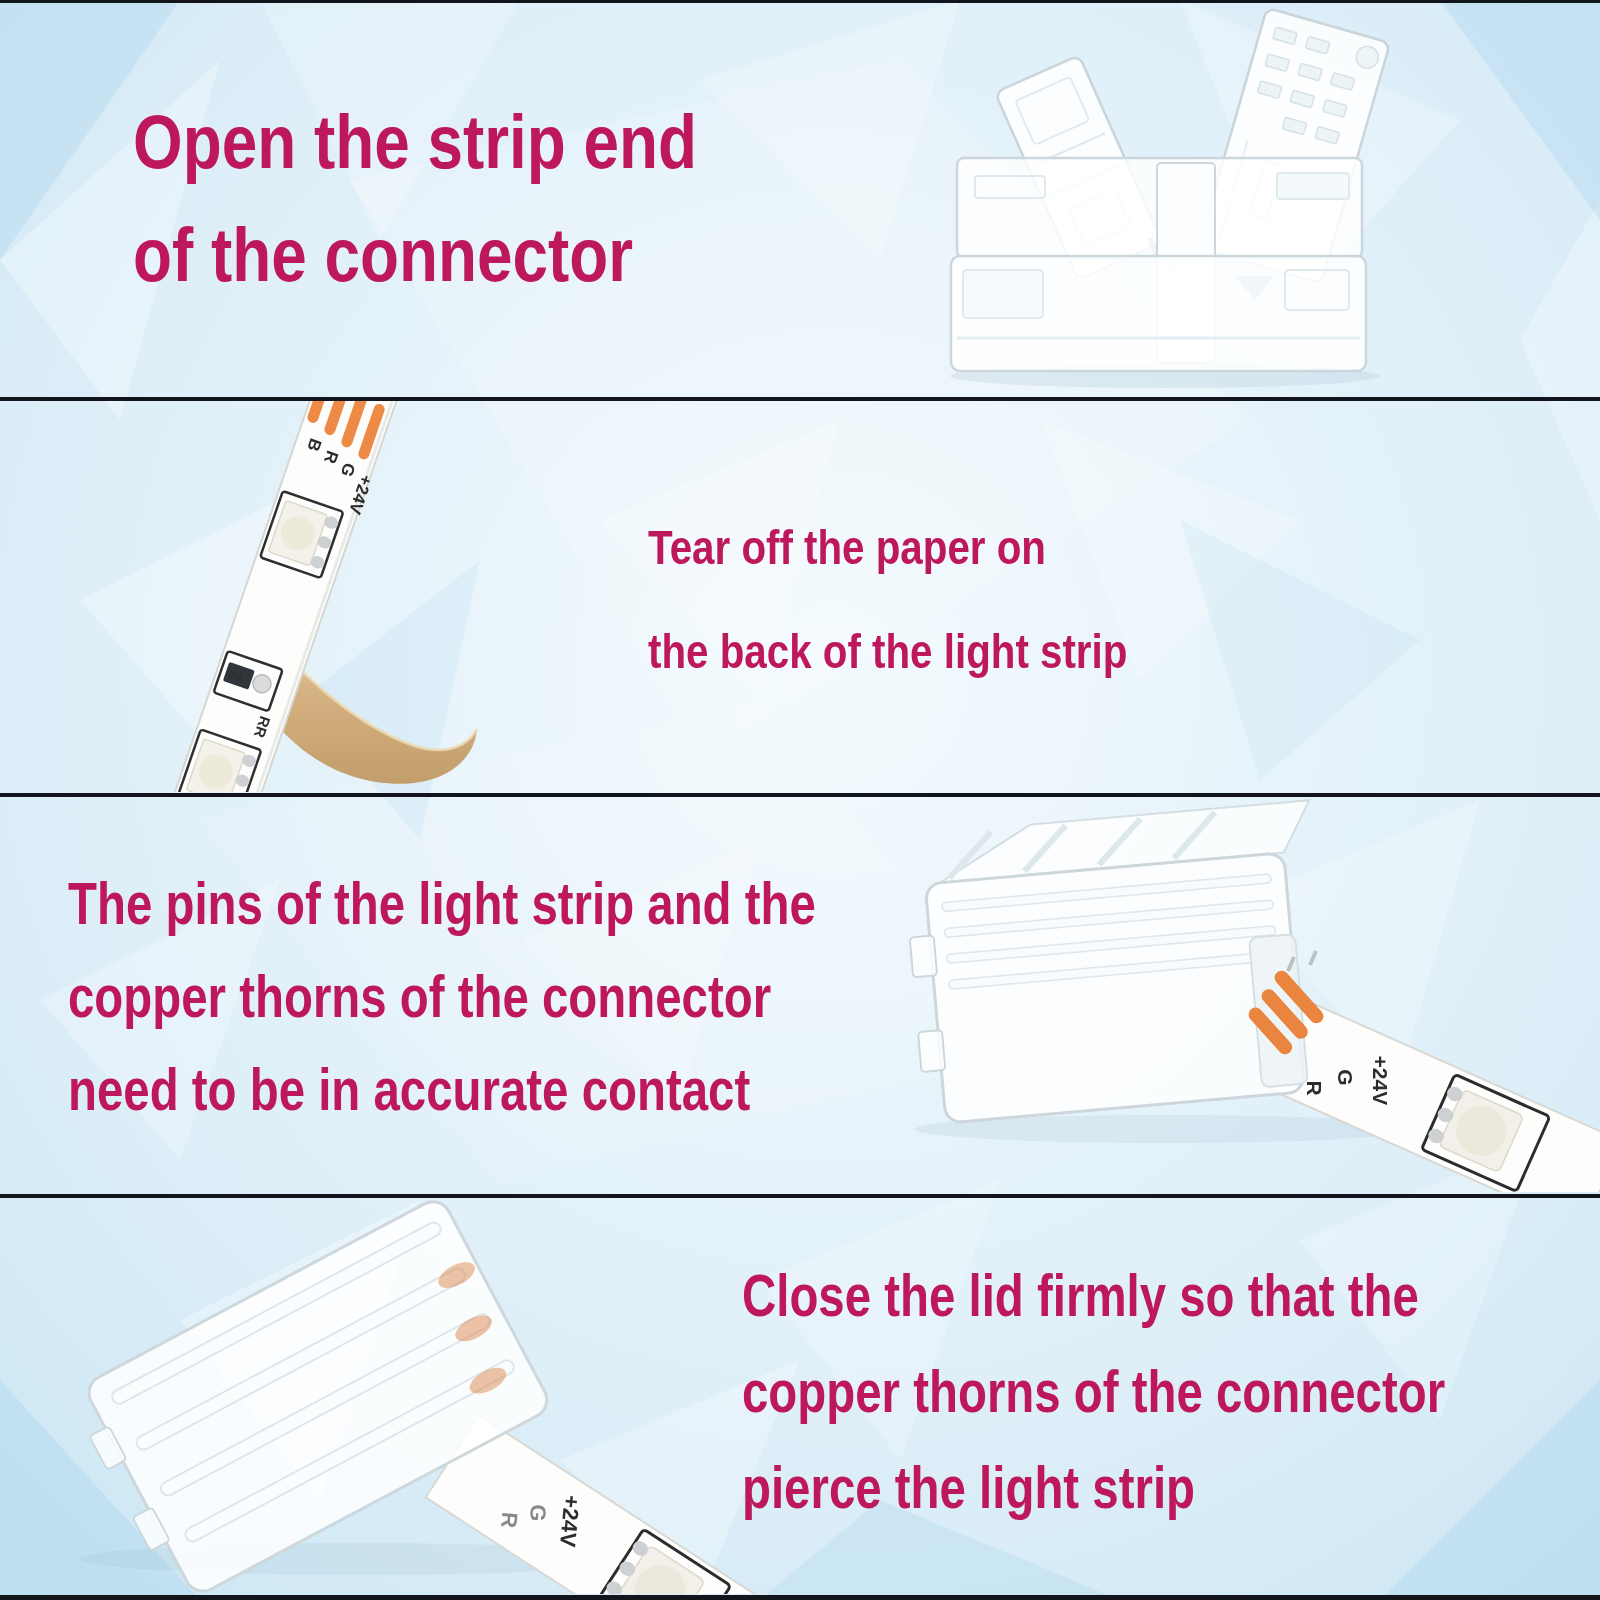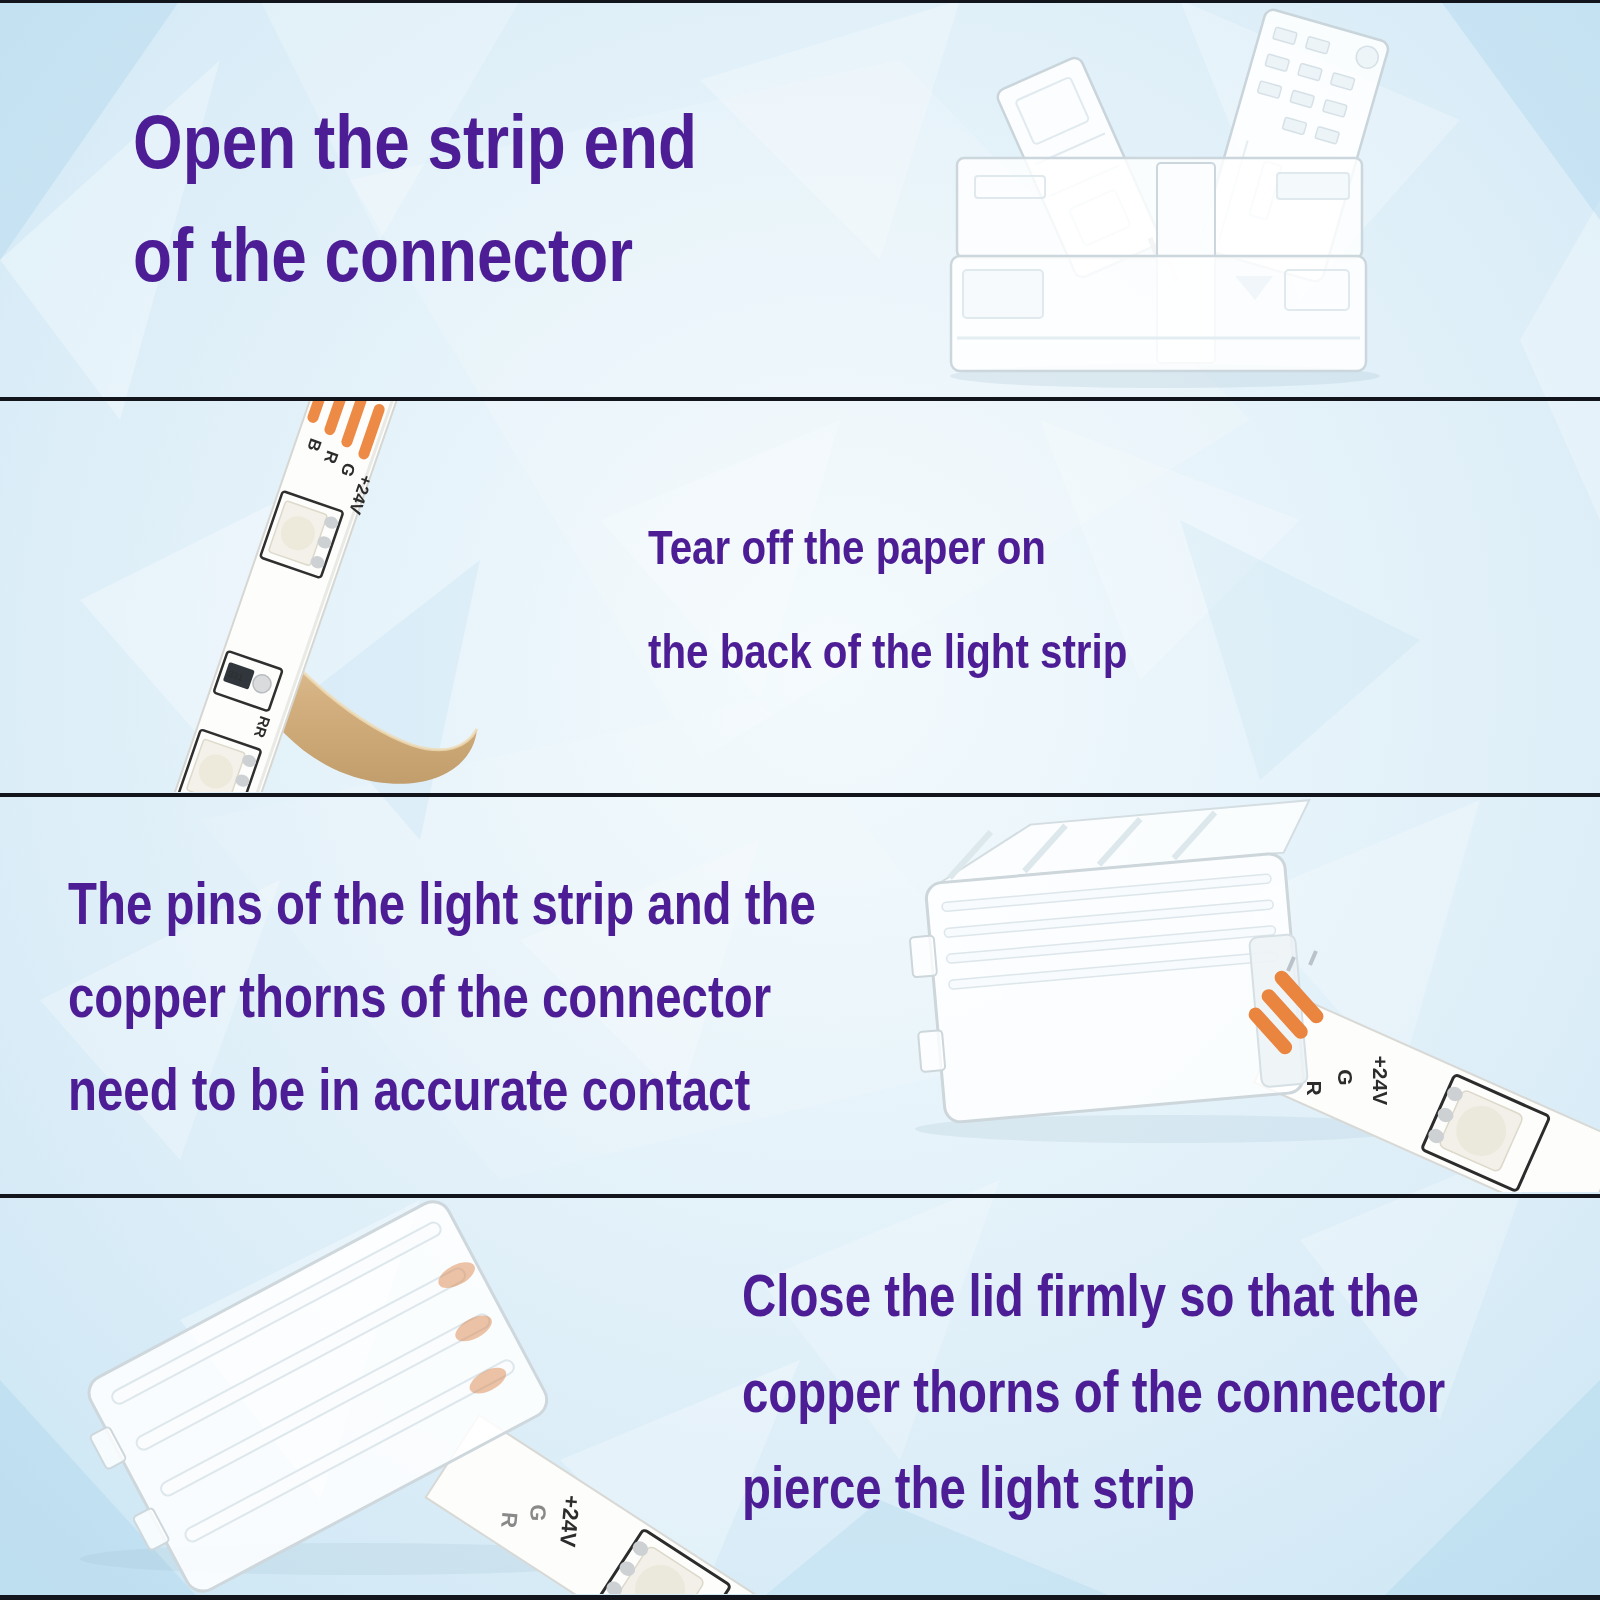--- a/index.html
+++ b/index.html
@@ -12,21 +12,21 @@
   #div-top{top:0;height:3px;}
   #div-1{top:397px;height:4px;}
   #div-2{top:793px;height:4px;}
   #div-3{top:1194px;height:4px;}
   #div-bottom{top:1595px;height:5px;}
   .band{position:absolute;left:0;width:1600px;z-index:1;}
   #band-1{top:3px;height:394px;}
   #band-2{top:401px;height:392px;}
   #band-3{top:797px;height:397px;}
   #band-4{top:1198px;height:397px;}
-  .step-text{position:absolute;color:#4c1d95;font-weight:700;z-index:2;}
+  .step-text{position:absolute;color:#be185d;font-weight:700;z-index:2;}
   .step-text p{margin:0;white-space:nowrap;transform-origin:0 50%;}
   #t1{left:133px;top:82px;font-size:76px;line-height:113px;}
   #t1 p{transform:scaleX(.84);}
   #t2{left:648px;top:95px;font-size:48px;line-height:104px;}
   #t2 p{transform:scaleX(.84);}
   #t3{left:68px;top:60px;font-size:60px;line-height:93px;}
   #t3 p{transform:scaleX(.79);}
   #t4{left:742px;top:50px;font-size:60px;line-height:96px;}
   #t4 p{transform:scaleX(.79);}
   .photo{position:absolute;z-index:1;}

